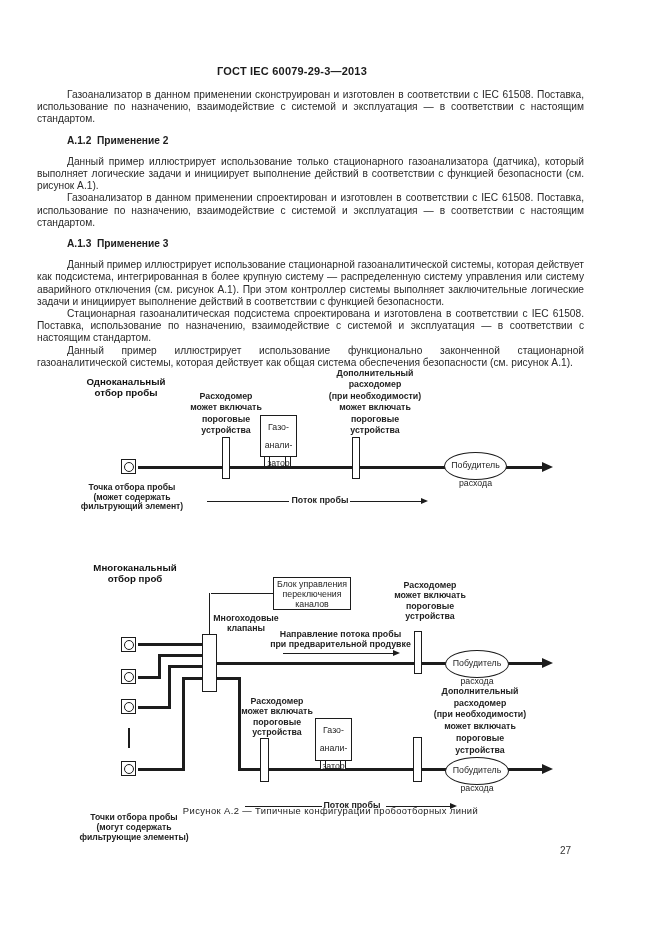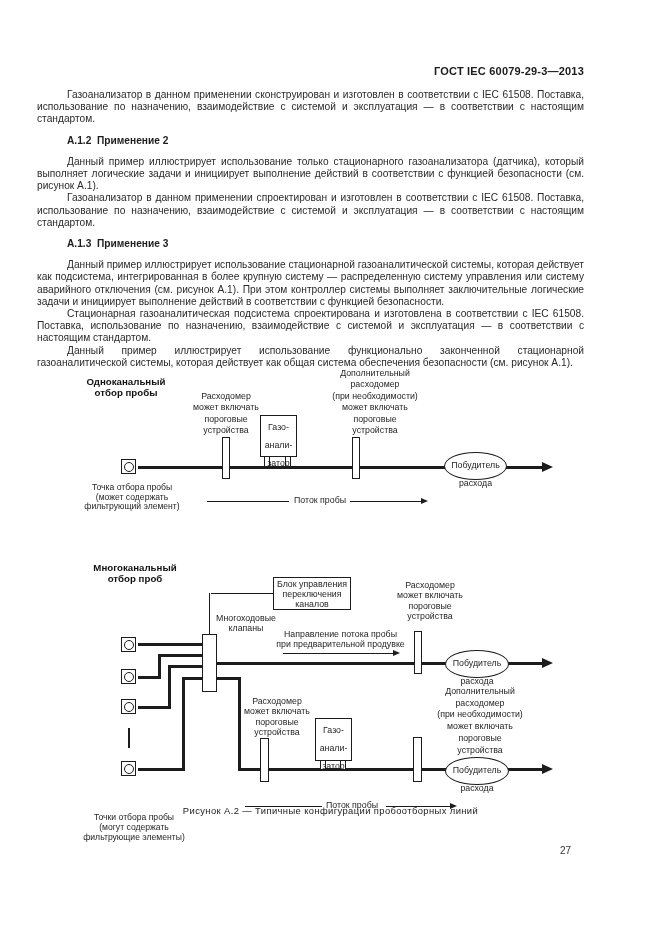--- a/index.html
+++ b/index.html
@@ -2,38 +2,38 @@
 <html><head>
 <meta charset="utf-8">
 <style>
   html,body{margin:0;padding:0;background:#ffffff;}
   .page{
     position:relative;width:661px;height:936px;background:#fff;overflow:hidden;
     font-family:"Liberation Sans",sans-serif;color:#262626;
   }
   
   .header{
-    position:absolute;top:65px;left:0;width:584px;text-align:right;
+    position:absolute;top:65px;left:0;width:584px;text-align:center;
     font-weight:bold;font-size:11px;letter-spacing:.2px;color:#1b1b1b;
   }
   
   .body-text{
     position:absolute;left:37px;top:89px;width:547px;
     font-size:10.2px;line-height:12.2px;text-align:justify;color:#2a2a2a;
   }
   .body-text p{margin:0;text-indent:30px;}
   .body-text .heading{font-weight:bold;margin:9px 0;white-space:pre-wrap;color:#1d1d1d;}
   
   .ln{position:absolute;background:#1c1c1c;z-index:1;}
   .box{position:absolute;background:#fff;border:1.3px solid #1c1c1c;z-index:2;box-sizing:border-box;}
   .leg{position:absolute;background:#fff;border:1.1px solid #1c1c1c;z-index:1;box-sizing:border-box;}
   .ellipse{border-radius:50%;}
   .lbl{
     position:absolute;font-size:8.8px;line-height:10.4px;text-align:center;
-    white-space:pre-line;color:#1f1f1f;z-index:3;
+    white-space:pre-line;color:#1f1f1f;z-index:3;font-weight:bold;
   }
   .lbl.bold{font-weight:bold;font-size:9.7px;line-height:11px;color:#111;}
   .boxtext{display:block;font-size:8.8px;line-height:18px;text-align:center;white-space:pre-line;color:#1f1f1f;}
   .ah{position:absolute;width:0;height:0;border-top:5.5px solid transparent;
       border-bottom:5.5px solid transparent;border-left:11px solid #1c1c1c;z-index:2;}
   .ah.sm{border-top-width:3.5px;border-bottom-width:3.5px;border-left-width:7px;}
   .sp{position:absolute;width:13px;height:13px;border:1.8px solid #1c1c1c;background:#fff;
       z-index:2;display:flex;align-items:center;justify-content:center;box-sizing:content-box;}
   .sp-c{width:8px;height:8px;border:1.4px solid #1c1c1c;border-radius:50%;background:#fff;}
   .caption{

